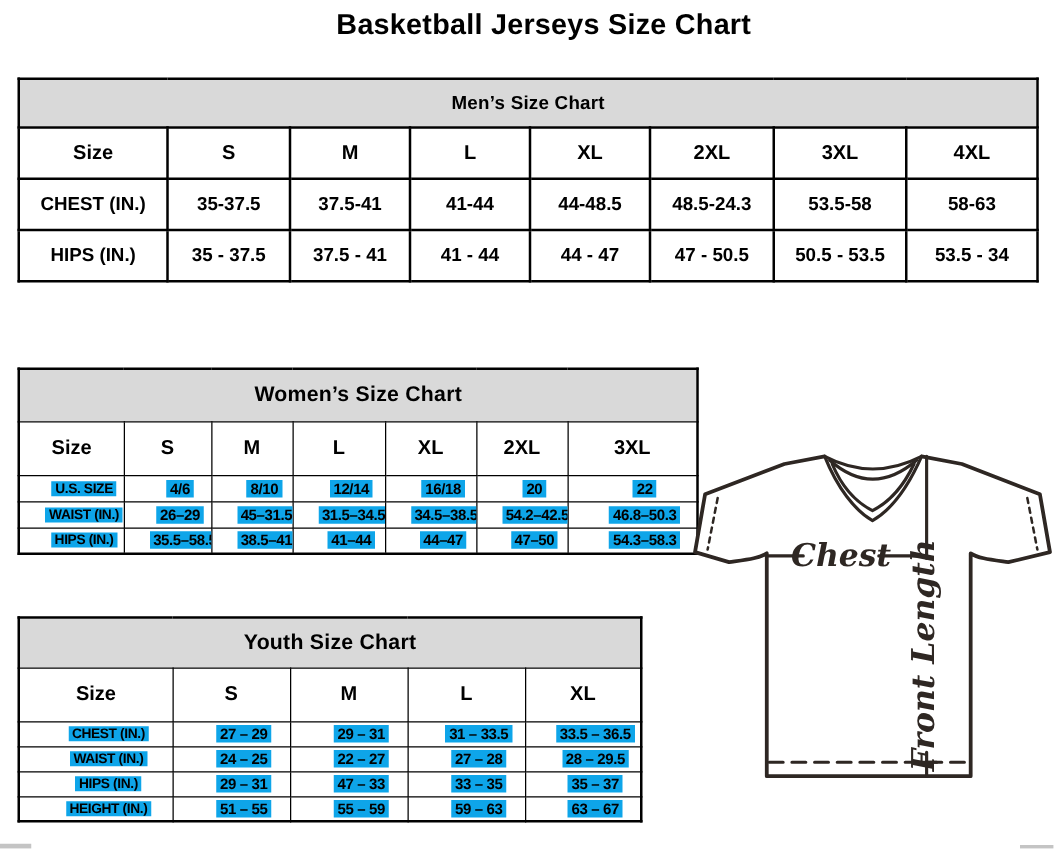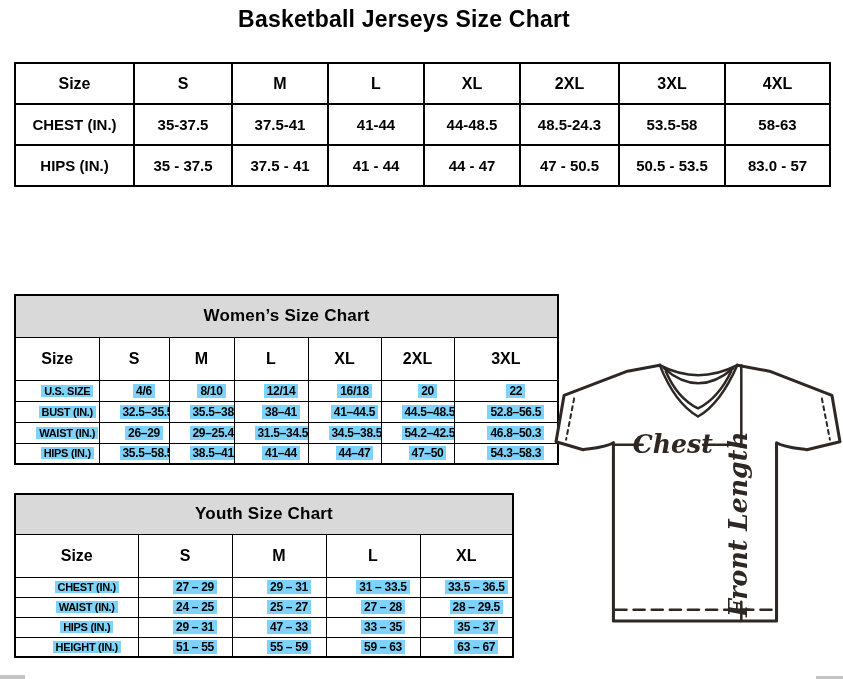--- a/index.html
+++ b/index.html
@@ -2,21 +2,21 @@
 <html><head>
 <meta charset="utf-8">
 <style>
   html,body{margin:0;padding:0;background:#fff;}
   .canvas{
     position:relative;width:843px;height:679px;background:#fff;overflow:hidden;
     font-family:"Liberation Sans",sans-serif;color:#000;
   }
   .page-title{
     position:absolute;top:6px;left:0;width:808px;text-align:center;
-    font-size:23px;font-weight:bold;letter-spacing:0.2px;
+    font-size:23px;font-weight:bold;letter-spacing:0.2px;padding-left:31px;
   }
   table{
     position:absolute;border-collapse:collapse;table-layout:fixed;background:#fff;
   }
   td{
     border:1.5px solid #000;text-align:center;vertical-align:middle;
     font-weight:bold;padding:0;overflow:hidden;white-space:nowrap;
   }
   .section-title{background:#d9d9d9;font-size:17px;letter-spacing:0.2px;}
   
@@ -35,21 +35,21 @@
   #women tr.d-r td{font-size:12px;letter-spacing:-0.3px;}
   #women tr.d-r td:first-child{font-size:11px;}
   
   #youth{left:14px;top:493px;width:498px;border:2px solid #000;}
   #youth tr.t-r{height:40px;}
   #youth tr.h-r{height:43px;}
   #youth tr.h-r td{font-size:16px;}
   #youth tr.d-r{height:20px;}
   #youth tr.d-r td{font-size:12px;letter-spacing:-0.3px;}
   #youth tr.d-r td:first-child{font-size:11px;}
-  .hl{background:#7dd3fc;padding:0 3px;margin-left:20px;}
+  .hl{background:#0ea5e9;padding:0 3px;margin-left:20px;}
   
   .jersey{position:absolute;left:553px;top:352px;}
   .jersey text{
     font-family:"DejaVu Serif","Liberation Serif",serif;
     font-style:italic;font-weight:bold;fill:#2e2723;
   }
   
   .sb{position:absolute;background:#c4c4c4;}
   .sb-left{left:0;top:675px;width:25px;height:4px;}
   .sb-right{left:816px;top:676px;width:27px;height:3px;}
@@ -66,20 +66,23 @@
       <col style="width:119px">
         <col style="width:98px">
         <col style="width:96px">
         <col style="width:96px">
       <col style="width:96px">
         <col style="width:99px">
         <col style="width:106px">
         <col style="width:105px">
     </colgroup>
     <tbody>
+        <tr class="t-r">
+      <td colspan="8" class="section-title">Men’s Size Chart</td>
+    </tr>
     <tr class="h-r">
       <td>Size</td>
       <td>S</td>
       <td>M</td>
       <td>L</td>
       <td>XL</td>
       <td>2XL</td>
       <td>3XL</td>
       <td>4XL</td>
     </tr>
@@ -94,21 +97,21 @@
       <td>58-63</td>
     </tr>
     <tr class="d-r">
       <td>HIPS (IN.)</td>
       <td>35 - 37.5</td>
       <td>37.5 - 41</td>
       <td>41 - 44</td>
       <td>44 - 47</td>
       <td>47 - 50.5</td>
       <td>50.5 - 53.5</td>
-      <td>83.0 - 57</td>
+      <td>53.5 - 34</td>
     </tr>
   </tbody>
     </table>
 
   <table id="women">
     <colgroup>
       <col style="width:84px">
         <col style="width:70px">
         <col style="width:65px">
         <col style="width:74px">
@@ -132,32 +135,23 @@
     <tr class="d-r">
       <td><span class="hl">U.S. SIZE</span></td>
       <td><span class="hl">4/6</span></td>
       <td><span class="hl">8/10</span></td>
       <td><span class="hl">12/14</span></td>
       <td><span class="hl">16/18</span></td>
       <td><span class="hl">20</span></td>
       <td><span class="hl">22</span></td>
     </tr>
     <tr class="d-r">
-      <td><span class="hl">BUST (IN.)</span></td>
-      <td><span class="hl">32.5–35.5</span></td>
-      <td><span class="hl">35.5–38</span></td>
-      <td><span class="hl">38–41</span></td>
-      <td><span class="hl">41–44.5</span></td>
-      <td><span class="hl">44.5–48.5</span></td>
-      <td><span class="hl">52.8–56.5</span></td>
-    </tr>
-    <tr class="d-r">
       <td><span class="hl">WAIST (IN.)</span></td>
       <td><span class="hl">26–29</span></td>
-      <td><span class="hl">29–25.4</span></td>
+      <td><span class="hl">45–31.5</span></td>
       <td><span class="hl">31.5–34.5</span></td>
       <td><span class="hl">34.5–38.5</span></td>
       <td><span class="hl">54.2–42.5</span></td>
       <td><span class="hl">46.8–50.3</span></td>
     </tr>
     <tr class="d-r">
       <td><span class="hl">HIPS (IN.)</span></td>
       <td><span class="hl">35.5–58.5</span></td>
       <td><span class="hl">38.5–41</span></td>
       <td><span class="hl">41–44</span></td>
@@ -190,21 +184,21 @@
     <tr class="d-r">
       <td><span class="hl">CHEST (IN.)</span></td>
       <td><span class="hl">27 – 29</span></td>
       <td><span class="hl">29 – 31</span></td>
       <td><span class="hl">31 – 33.5</span></td>
       <td><span class="hl">33.5 – 36.5</span></td>
     </tr>
     <tr class="d-r">
       <td><span class="hl">WAIST (IN.)</span></td>
       <td><span class="hl">24 – 25</span></td>
-      <td><span class="hl">25 – 27</span></td>
+      <td><span class="hl">22 – 27</span></td>
       <td><span class="hl">27 – 28</span></td>
       <td><span class="hl">28 – 29.5</span></td>
     </tr>
     <tr class="d-r">
       <td><span class="hl">HIPS (IN.)</span></td>
       <td><span class="hl">29 – 31</span></td>
       <td><span class="hl">47 – 33</span></td>
       <td><span class="hl">33 – 35</span></td>
       <td><span class="hl">35 – 37</span></td>
     </tr>

